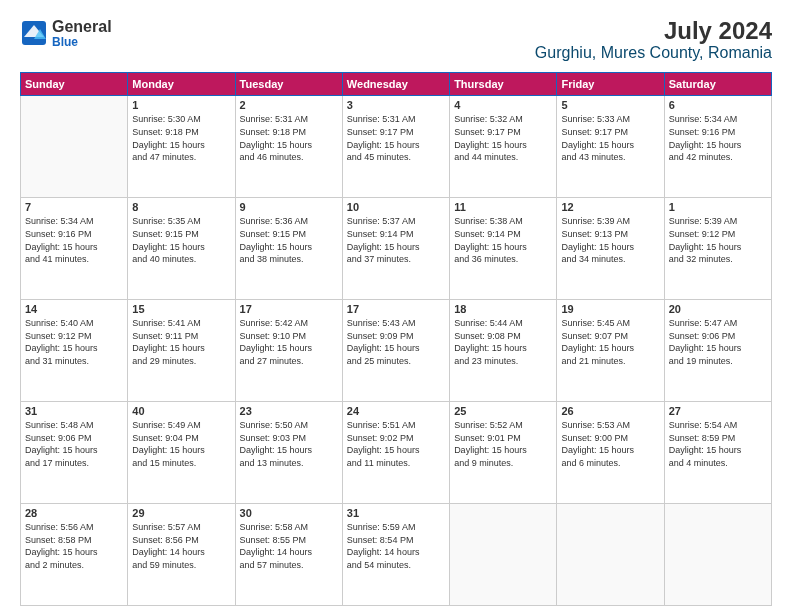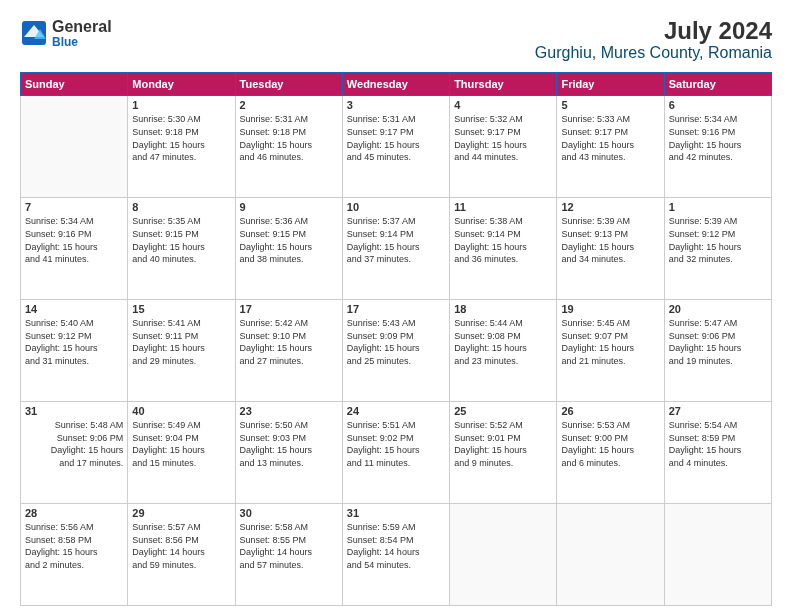--- a/index.html
+++ b/index.html
@@ -281,21 +281,21 @@
             <span class="day-num">20</span>
             <div class="day-info" style="white-space: pre-line;">Sunrise: 5:47 AM
 Sunset: 9:06 PM
 Daylight: 15 hours
 and 19 minutes.</div>
           </td>
         </tr>
         <tr>
           <td>
             <span class="day-num">31</span>
-            <div class="day-info" style="white-space: pre-line; text-align: right;">Sunrise: 5:48 AM
+            <div class="day-info" style="white-space: pre-line;">Sunrise: 5:48 AM
 Sunset: 9:06 PM
 Daylight: 15 hours
 and 17 minutes.</div>
           </td>
           <td>
             <span class="day-num">40</span>
             <div class="day-info" style="white-space: pre-line;">Sunrise: 5:49 AM
 Sunset: 9:04 PM
 Daylight: 15 hours
 and 15 minutes.</div>

